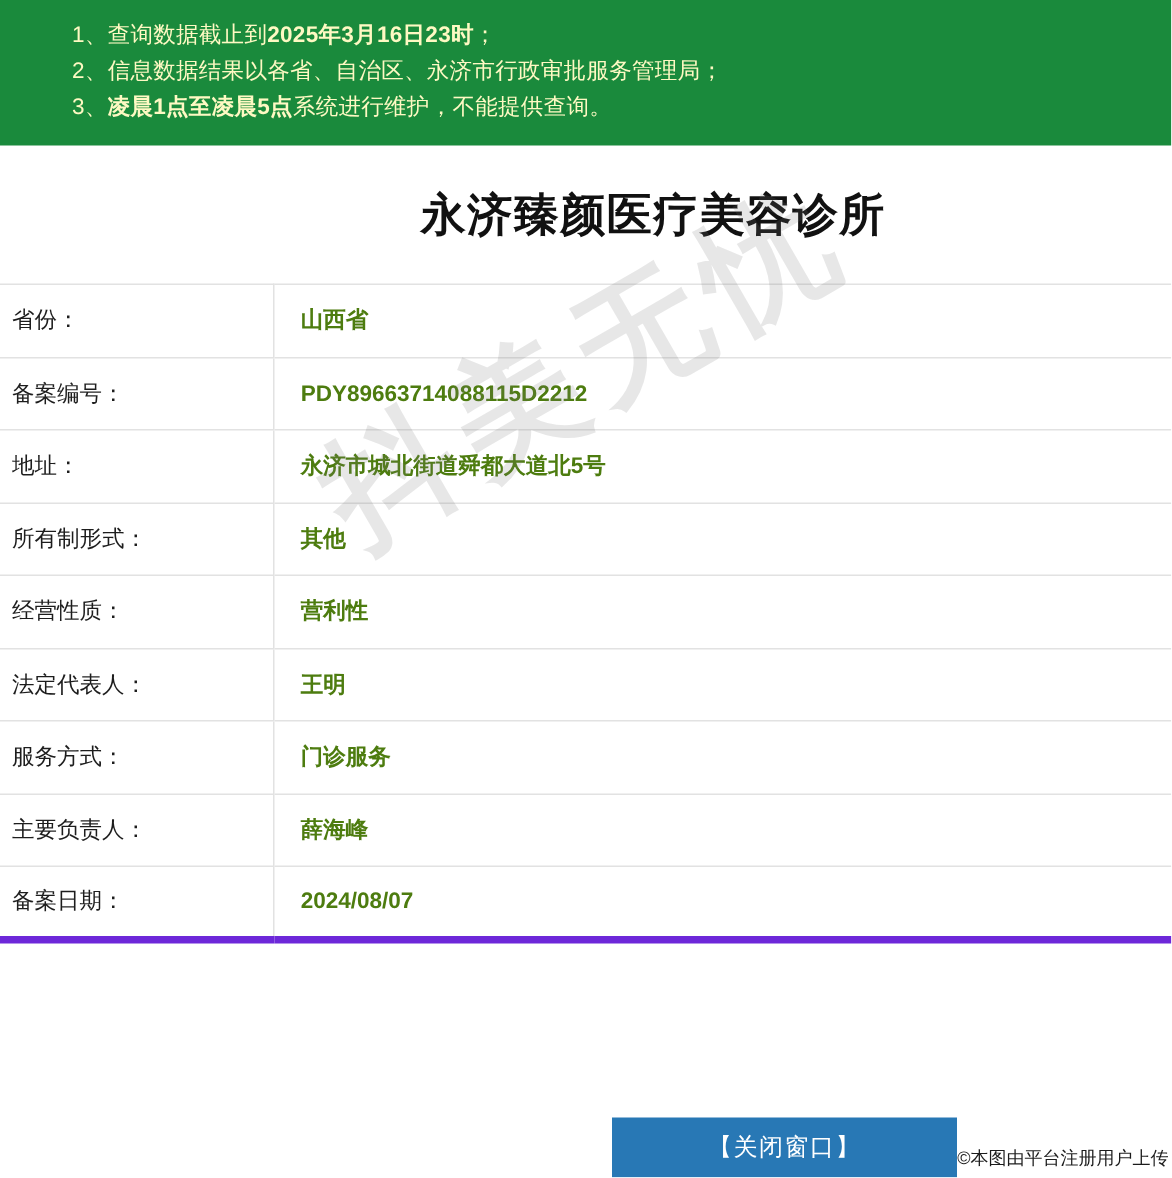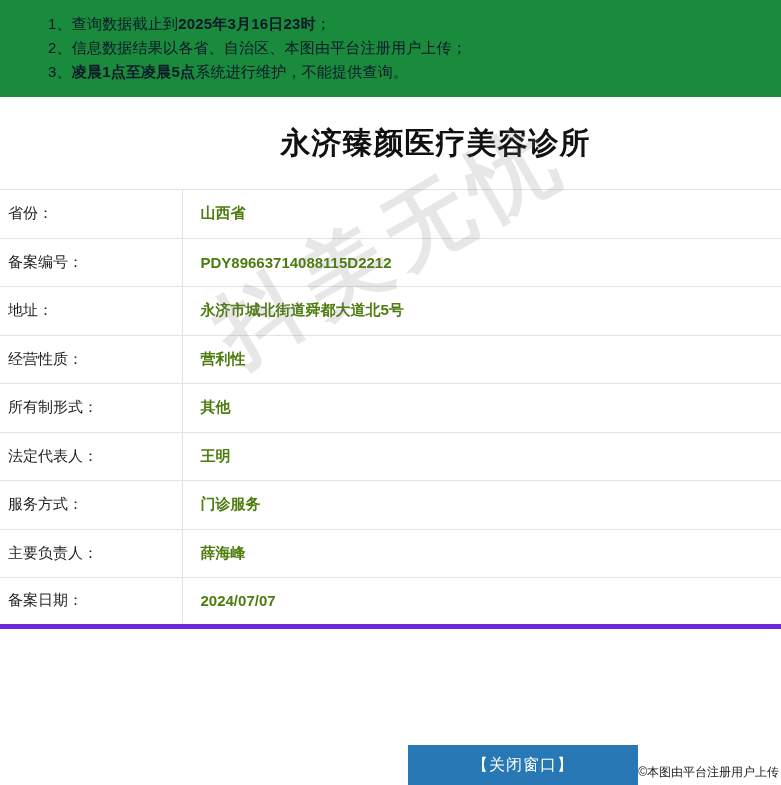--- a/index.html
+++ b/index.html
@@ -13,21 +13,21 @@
     position: relative;
     width: 781px;
     height: 785px;
     overflow: hidden;
     background: #fff;
   }
 
   
   .notice {
     background: #1a8a3c;
-    color: #0f172a;
+    color: #fef9c3;
     padding: 12px 0 14px 0;
     height: 97px;
   }
   .notice-line {
     font-size: 15px;
     line-height: 24px;
     padding-left: 48px;
     white-space: nowrap;
     letter-spacing: 0.2px;
   }
@@ -130,21 +130,21 @@
 </head>
 <body>
 
 <div id="page">
 
   <div class="notice">
     <div class="notice-line">
       <span class="idx">1、</span><span>查询数据截止到</span><b>2025年3月16日23时</b><span>；</span>
     </div>
     <div class="notice-line">
-      <span class="idx">2、</span><span>信息数据结果以各省、自治区、本图由平台注册用户上传；</span>
+      <span class="idx">2、</span><span>信息数据结果以各省、自治区、永济市行政审批服务管理局；</span>
     </div>
     <div class="notice-line">
       <span class="idx">3、</span><b>凌晨1点至凌晨5点</b><span>系统进行维护，不能提供查询。</span>
     </div>
   </div>
 
   <div class="title-wrap">
     <div class="title">永济臻颜医疗美容诊所</div>
   </div>
 
@@ -156,42 +156,42 @@
       </tr>
       <tr>
         <td class="label">备案编号：</td>
         <td class="value">PDY89663714088115D2212</td>
       </tr>
       <tr>
         <td class="label">地址：</td>
         <td class="value">永济市城北街道舜都大道北5号</td>
       </tr>
       <tr>
+        <td class="label">所有制形式：</td>
+        <td class="value">其他</td>
+      </tr>
+      <tr>
         <td class="label">经营性质：</td>
         <td class="value">营利性</td>
       </tr>
       <tr>
-        <td class="label">所有制形式：</td>
-        <td class="value">其他</td>
-      </tr>
-      <tr>
         <td class="label">法定代表人：</td>
         <td class="value">王明</td>
       </tr>
       <tr>
         <td class="label">服务方式：</td>
         <td class="value">门诊服务</td>
       </tr>
       <tr>
         <td class="label">主要负责人：</td>
         <td class="value">薛海峰</td>
       </tr>
       <tr>
         <td class="label">备案日期：</td>
-        <td class="value">2024/07/07</td>
+        <td class="value">2024/08/07</td>
       </tr>
     </tbody>
   </table>
 
   <div class="watermark">抖美无忧</div>
 
   <div class="footer">
     <button class="close-btn">【关闭窗口】</button>
     <div class="upload-note">©本图由平台注册用户上传</div>
   </div>

